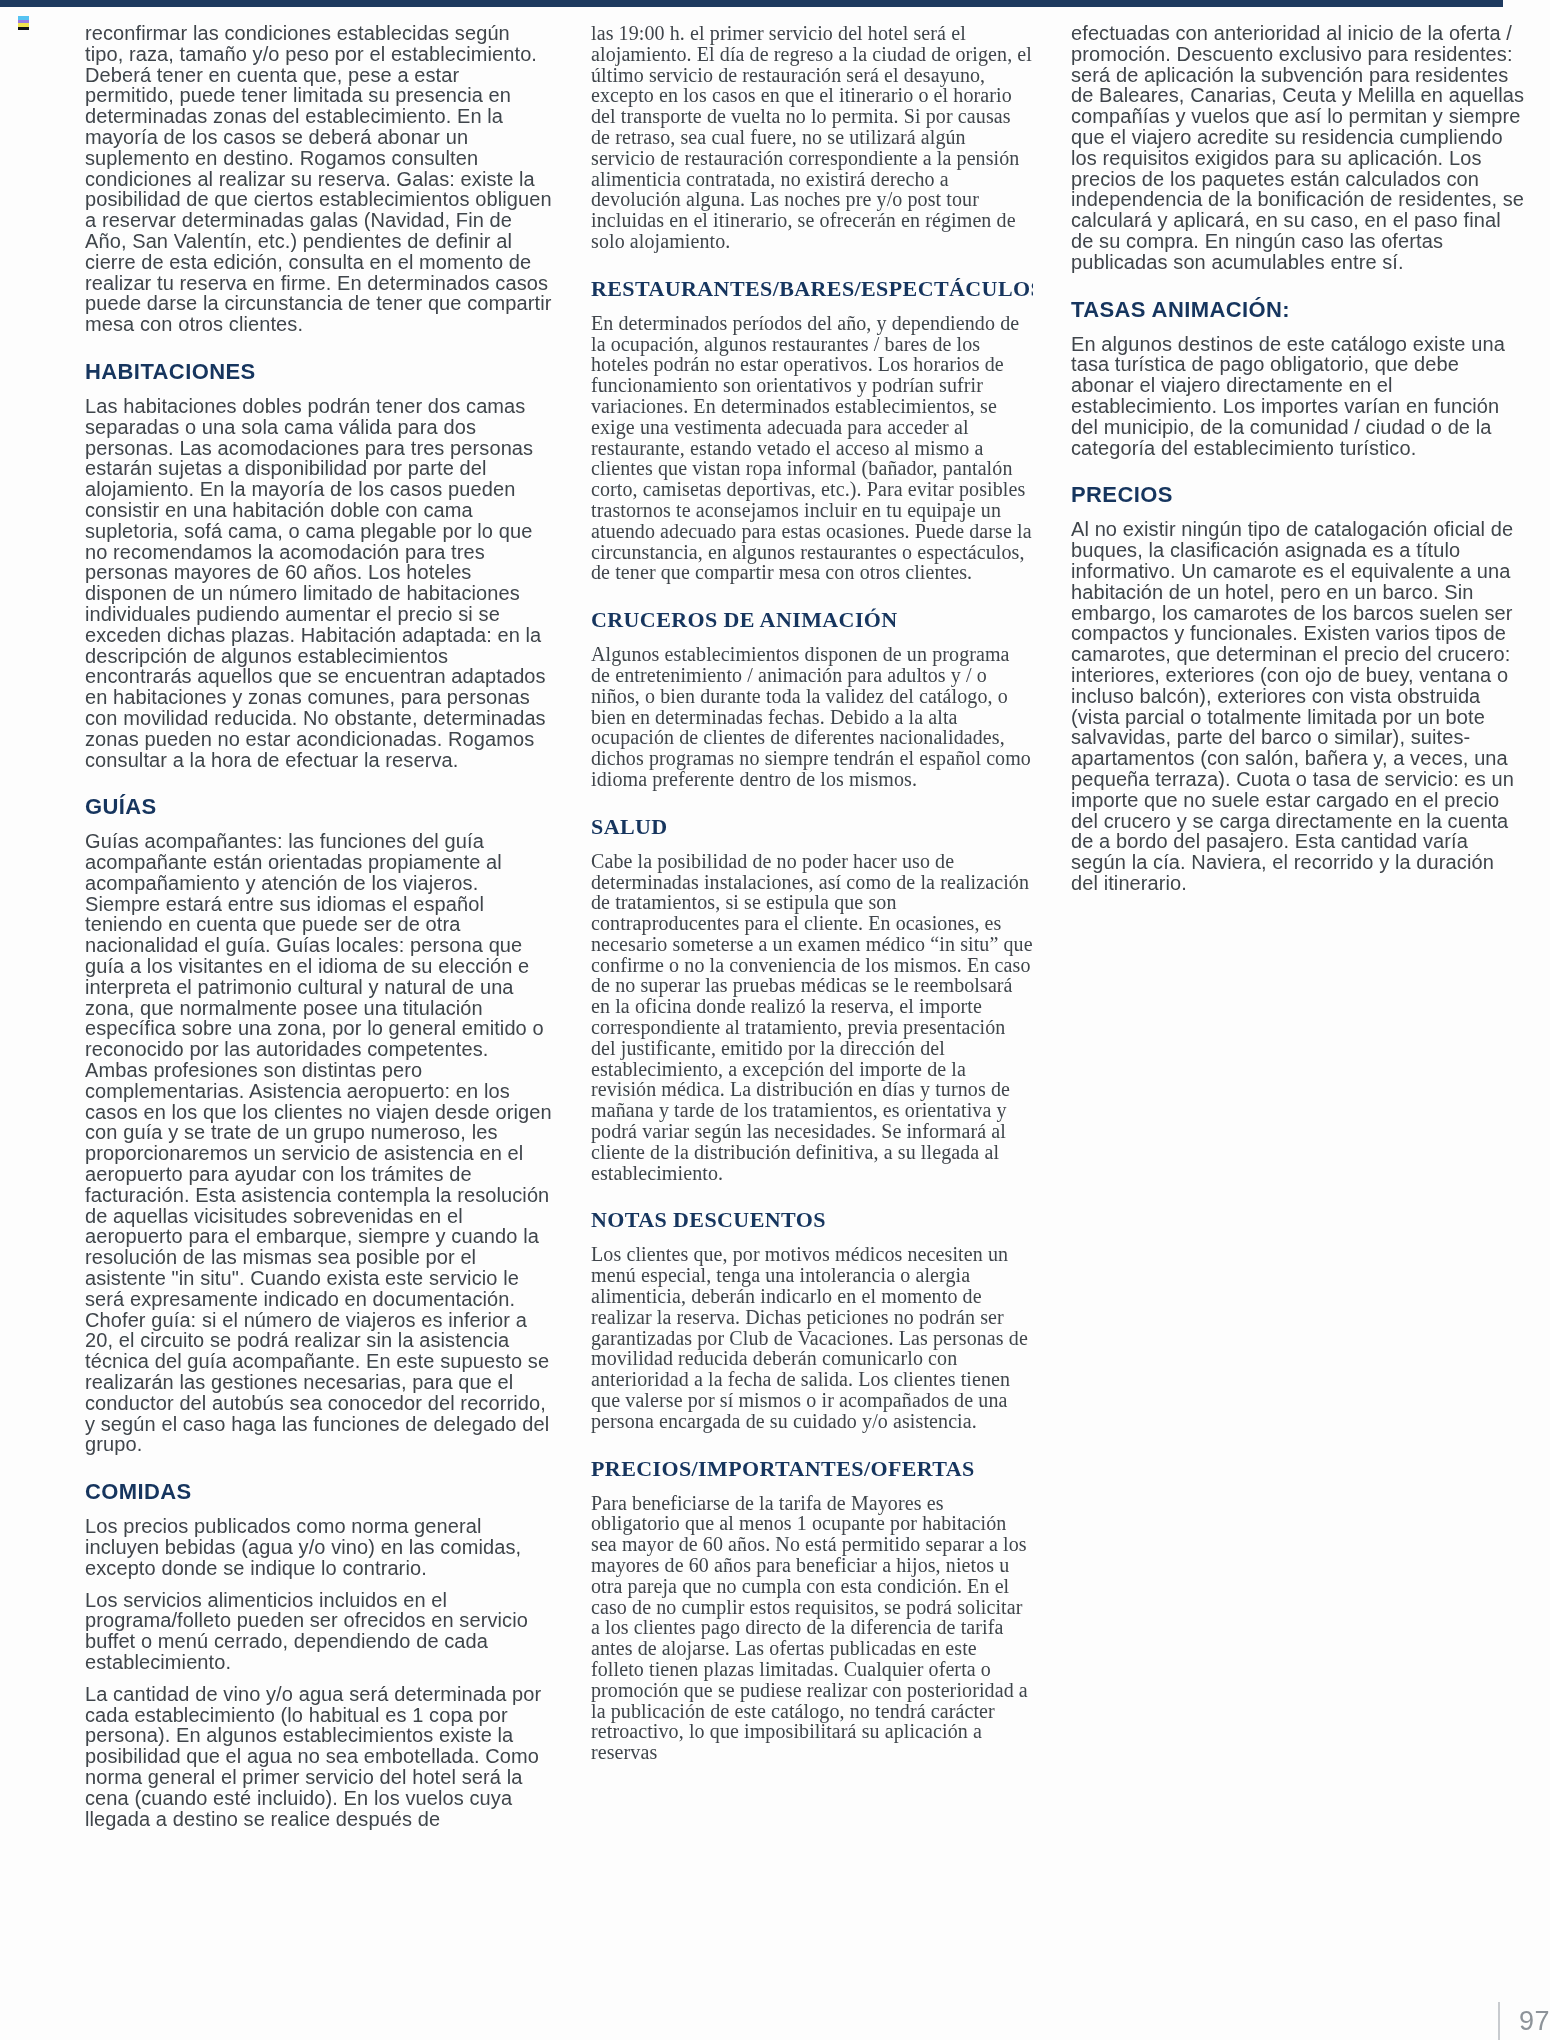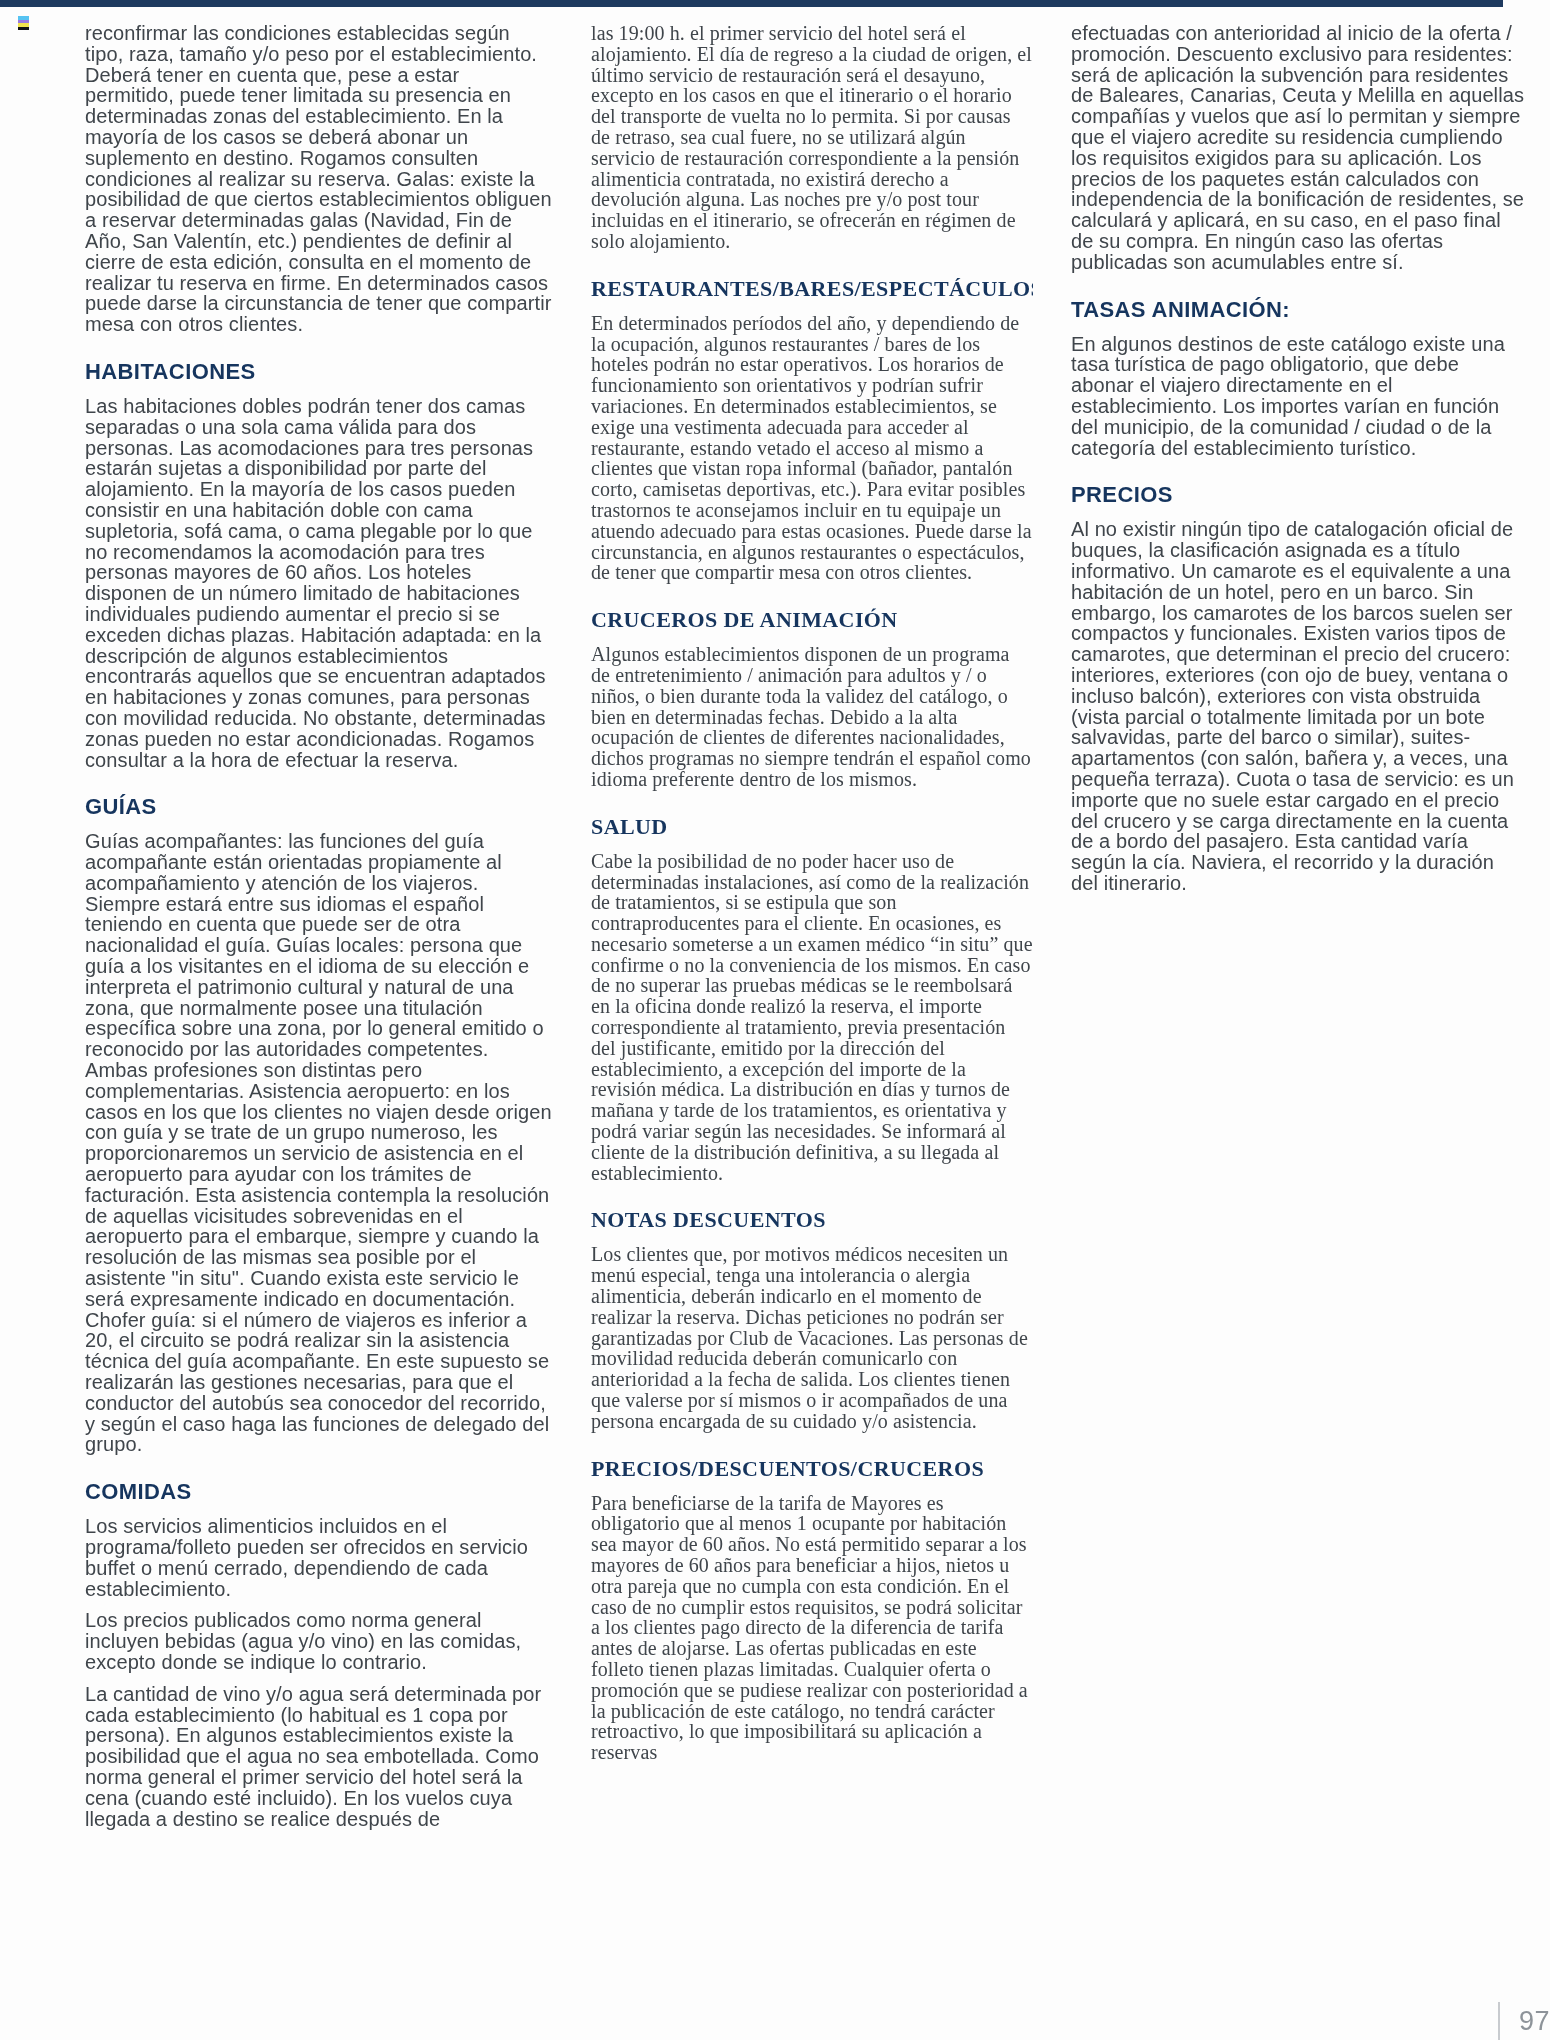--- a/index.html
+++ b/index.html
@@ -102,36 +102,36 @@
 
 <div class="content">
 
   <div class="col col-1">
     <p>reconfirmar las condiciones establecidas según tipo, raza, tamaño y/o peso por el establecimiento. Deberá tener en cuenta que, pese a estar permitido, puede tener limitada su presencia en determinadas zonas del establecimiento. En la mayoría de los casos se deberá abonar un suplemento en destino. Rogamos consulten condiciones al realizar su reserva. Galas: existe la posibilidad de que ciertos establecimientos obliguen a reservar determinadas galas (Navidad, Fin de Año, San Valentín, etc.) pendientes de definir al cierre de esta edición, consulta en el momento de realizar tu reserva en firme. En determinados casos puede darse la circunstancia de tener que compartir mesa con otros clientes.</p>
     <h2>HABITACIONES</h2>
     <p>Las habitaciones dobles podrán tener dos camas separadas o una sola cama válida para dos personas. Las acomodaciones para tres personas estarán sujetas a disponibilidad por parte del alojamiento. En la mayoría de los casos pueden consistir en una habitación doble con cama supletoria, sofá cama, o cama plegable por lo que no recomendamos la acomodación para tres personas mayores de 60 años. Los hoteles disponen de un número limitado de habitaciones individuales pudiendo aumentar el precio si se exceden dichas plazas. Habitación adaptada: en la descripción de algunos establecimientos encontrarás aquellos que se encuentran adaptados en habitaciones y zonas comunes, para personas con movilidad reducida. No obstante, determinadas zonas pueden no estar acondicionadas. Rogamos consultar a la hora de efectuar la reserva.</p>
     <h2>GUÍAS</h2>
     <p>Guías acompañantes: las funciones del guía acompañante están orientadas propiamente al acompañamiento y atención de los viajeros. Siempre estará entre sus idiomas el español teniendo en cuenta que puede ser de otra nacionalidad el guía. Guías locales: persona que guía a los visitantes en el idioma de su elección e interpreta el patrimonio cultural y natural de una zona, que normalmente posee una titulación específica sobre una zona, por lo general emitido o reconocido por las autoridades competentes. Ambas profesiones son distintas pero complementarias.  Asistencia aeropuerto: en los casos en los que los clientes no viajen desde origen con guía y se trate de un grupo numeroso, les proporcionaremos un servicio de asistencia en el aeropuerto para ayudar con los trámites de facturación. Esta asistencia contempla la resolución de aquellas vicisitudes sobrevenidas en el aeropuerto para el embarque, siempre y cuando la resolución de las mismas sea posible por el asistente "in situ". Cuando exista este servicio le será expresamente indicado en documentación. Chofer guía: si el número de viajeros es inferior a 20, el circuito se podrá realizar sin la asistencia técnica del guía acompañante. En este supuesto se realizarán las gestiones necesarias, para que el conductor del autobús sea conocedor del recorrido, y según el caso haga las funciones de delegado del grupo.</p>
     <h2>COMIDAS</h2>
+    <p>Los precios publicados como norma general incluyen bebidas (agua y/o vino) en las comidas, excepto donde se indique lo contrario.</p>
     <p>Los servicios alimenticios incluidos en el programa/folleto pueden ser ofrecidos en servicio buffet o menú cerrado, dependiendo de cada establecimiento.</p>
-    <p>Los precios publicados como norma general incluyen bebidas (agua y/o vino) en las comidas, excepto donde se indique lo contrario.</p>
     <p>La cantidad de vino y/o agua será determinada por cada establecimiento (lo habitual es 1 copa por persona). En algunos establecimientos existe la posibilidad que el agua no sea embotellada. Como norma general el primer servicio del hotel será la cena (cuando esté incluido). En los vuelos cuya llegada a destino se realice después de</p>
   </div>
 
   <div class="col col-2">
     <p>las 19:00 h. el primer servicio del hotel será el alojamiento. El día de regreso a la ciudad de origen, el último servicio de restauración será el desayuno, excepto en los casos en que el itinerario o el horario del transporte de vuelta no lo permita. Si por causas de retraso, sea cual fuere, no se utilizará algún servicio de restauración correspondiente a la pensión alimenticia contratada, no existirá derecho a devolución alguna. Las noches pre y/o post tour incluidas en el itinerario, se ofrecerán en régimen de solo alojamiento.</p>
     <h2>RESTAURANTES/BARES/ESPECTÁCULOS</h2>
     <p>En determinados períodos del año, y dependiendo de la ocupación, algunos restaurantes / bares de los hoteles podrán no estar operativos. Los horarios de funcionamiento son orientativos y podrían sufrir variaciones. En determinados establecimientos, se exige una vestimenta adecuada para acceder al restaurante, estando vetado el acceso al mismo a clientes que vistan ropa informal (bañador, pantalón corto, camisetas deportivas, etc.). Para evitar posibles trastornos te aconsejamos incluir en tu equipaje un atuendo adecuado para estas ocasiones. Puede darse la circunstancia, en algunos restaurantes o espectáculos, de tener que compartir mesa con otros clientes.</p>
     <h2>CRUCEROS DE ANIMACIÓN</h2>
     <p>Algunos establecimientos disponen de un programa de entretenimiento / animación para adultos y / o niños, o bien durante toda la validez del catálogo, o bien en determinadas fechas. Debido a la alta ocupación de clientes de diferentes nacionalidades, dichos programas no siempre tendrán el español como idioma preferente dentro de los mismos.</p>
     <h2>SALUD</h2>
     <p>Cabe la posibilidad de no poder hacer uso de determinadas instalaciones, así como de la realización de tratamientos, si se estipula que son contraproducentes para el cliente. En ocasiones, es necesario someterse a un examen médico “in situ” que confirme o no la conveniencia de los mismos. En caso de no superar las pruebas médicas se le reembolsará en la oficina donde realizó la reserva, el importe correspondiente al tratamiento, previa presentación del justificante, emitido por la dirección del establecimiento, a excepción del importe de la revisión médica. La distribución en días y turnos de mañana y tarde de los tratamientos, es orientativa y podrá variar según las necesidades. Se informará al cliente de la distribución definitiva, a su llegada al establecimiento.</p>
     <h2>NOTAS DESCUENTOS</h2>
     <p>Los clientes que, por motivos médicos necesiten un menú especial, tenga una intolerancia o alergia alimenticia, deberán indicarlo en el momento de realizar la reserva. Dichas peticiones no podrán ser garantizadas por Club de Vacaciones. Las personas de movilidad reducida deberán comunicarlo con anterioridad a la fecha de salida. Los clientes tienen que valerse por sí mismos o ir acompañados de una persona encargada de su cuidado y/o asistencia.</p>
-    <h2>PRECIOS/DESCUENTOS/CRUCEROS</h2>
+    <h2>PRECIOS/IMPORTANTES/OFERTAS</h2>
     <p>Para beneficiarse de la tarifa de Mayores es obligatorio que al menos 1 ocupante por habitación sea mayor de 60 años. No está permitido separar a los mayores de 60 años para beneficiar a hijos, nietos u otra pareja que no cumpla con esta condición. En el caso de no cumplir estos requisitos, se podrá solicitar a los clientes pago directo de la diferencia de tarifa antes de alojarse. Las ofertas publicadas en este folleto tienen plazas limitadas. Cualquier oferta o promoción que se pudiese realizar con posterioridad a la publicación de este catálogo, no tendrá carácter retroactivo, lo que imposibilitará su aplicación a reservas</p>
   </div>
 
   <div class="col col-3">
     <p>efectuadas con anterioridad al inicio de la oferta / promoción. Descuento exclusivo para residentes: será de aplicación la subvención para residentes de Baleares, Canarias, Ceuta y Melilla en aquellas compañías y vuelos que así lo permitan y siempre que el viajero acredite su residencia cumpliendo los requisitos exigidos para su aplicación. Los precios de los paquetes están calculados con independencia de la bonificación de residentes, se calculará y aplicará, en su caso, en el paso final de su compra. En ningún caso las ofertas publicadas son acumulables entre sí.</p>
     <h2>TASAS ANIMACIÓN:</h2>
     <p>En algunos destinos de este catálogo existe una tasa turística de pago obligatorio, que debe abonar el viajero directamente en el establecimiento.  Los importes varían en función del municipio, de la comunidad / ciudad o de la categoría del establecimiento turístico.</p>
     <h2>PRECIOS</h2>
     <p>Al no existir ningún tipo de catalogación oficial de buques, la clasificación asignada es a título informativo. Un camarote es el equivalente a una habitación de un hotel, pero en un barco. Sin embargo, los camarotes de los barcos suelen ser compactos y funcionales. Existen varios tipos de camarotes, que determinan el precio del crucero: interiores, exteriores (con ojo de buey, ventana o incluso balcón), exteriores con vista obstruida (vista parcial o totalmente limitada por un bote salvavidas, parte del barco o similar), suites-apartamentos (con salón, bañera y, a veces, una pequeña terraza). Cuota o tasa de servicio: es un importe que no suele estar cargado en el precio del crucero y se carga directamente en la cuenta de a bordo del pasajero. Esta cantidad varía según la cía. Naviera, el recorrido y la duración del itinerario.</p>
   </div>

